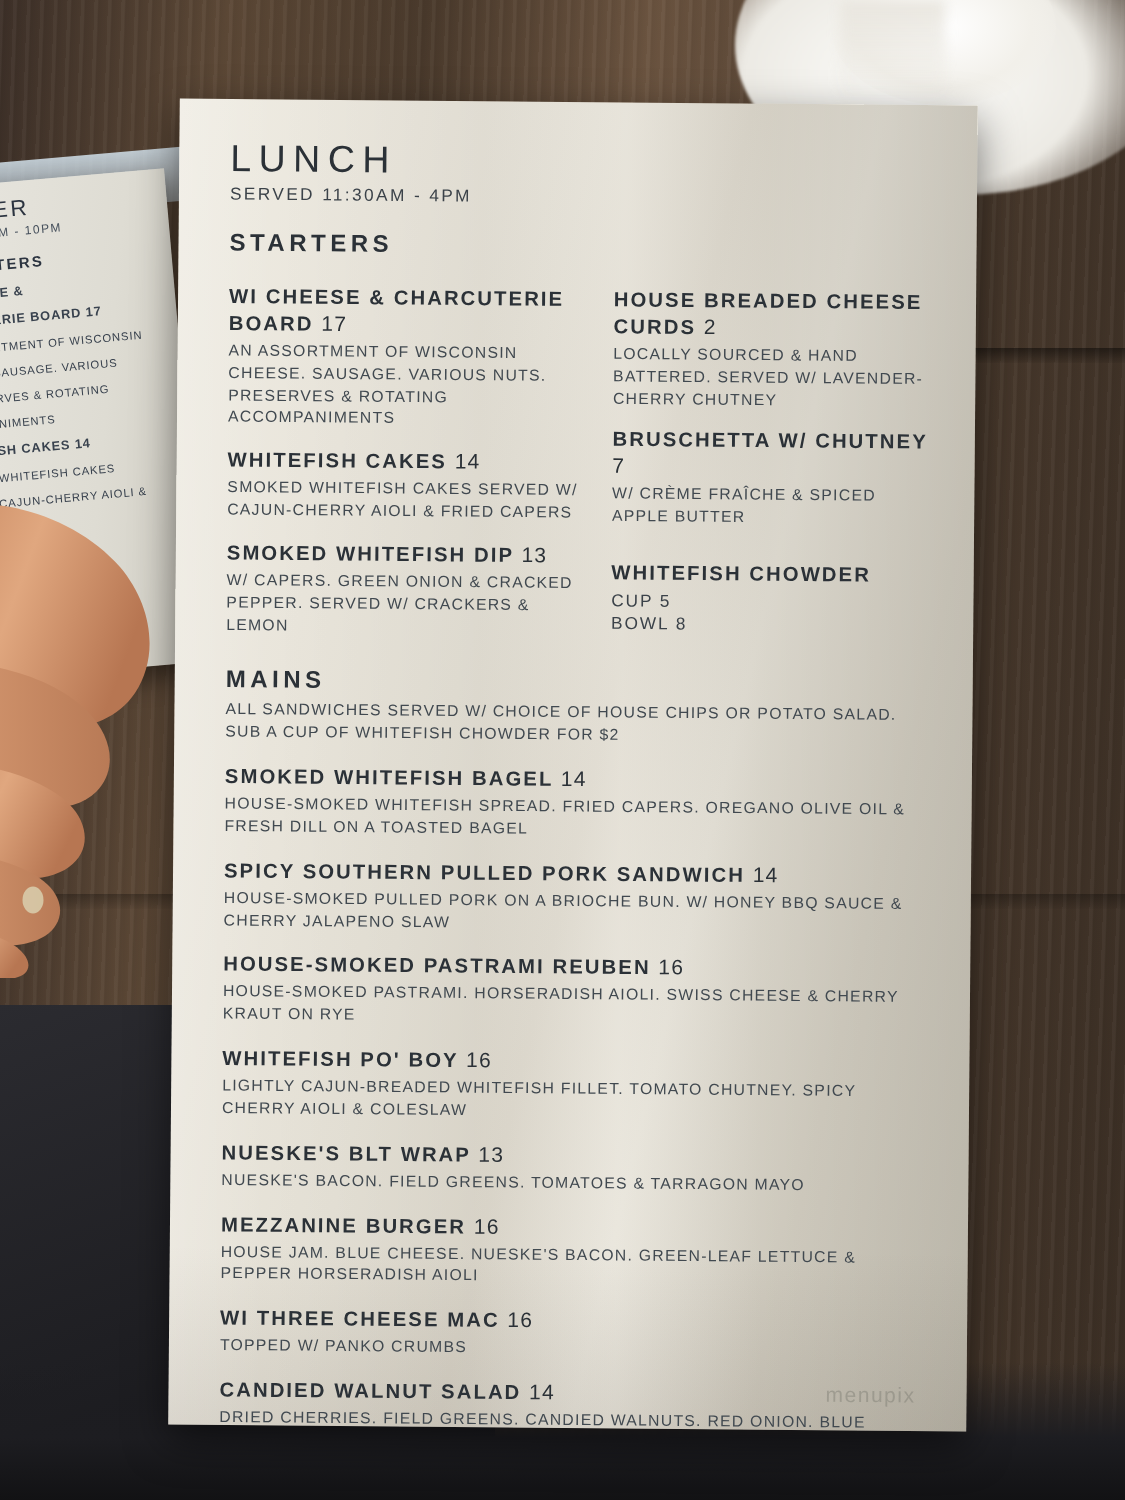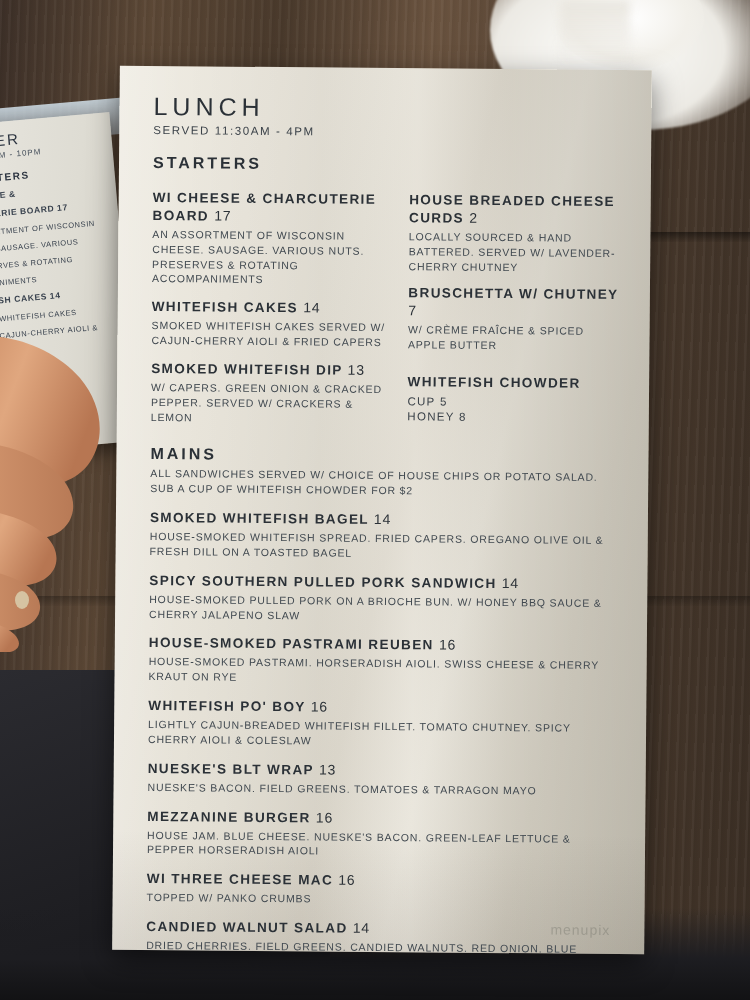--- a/index.html
+++ b/index.html
@@ -371,21 +371,21 @@
           </div>
 
           <div class="item" style="margin-top:22px">
             <div class="item-name">WHITEFISH CHOWDER</div>
             <div class="chowder-rows">
               <div class="chowder-row">
                 <span>CUP</span>
                 <span>5</span>
               </div>
               <div class="chowder-row">
-                <span>HONEY</span>
+                <span>BOWL</span>
                 <span>8</span>
               </div>
             </div>
           </div>
 
         </div>
       </div>
 
       <div class="section-head" style="margin-top:20px">MAINS</div>
       <div class="mains-note">ALL SANDWICHES SERVED W/ CHOICE OF HOUSE CHIPS OR POTATO SALAD. SUB A CUP OF WHITEFISH CHOWDER FOR $2</div>

